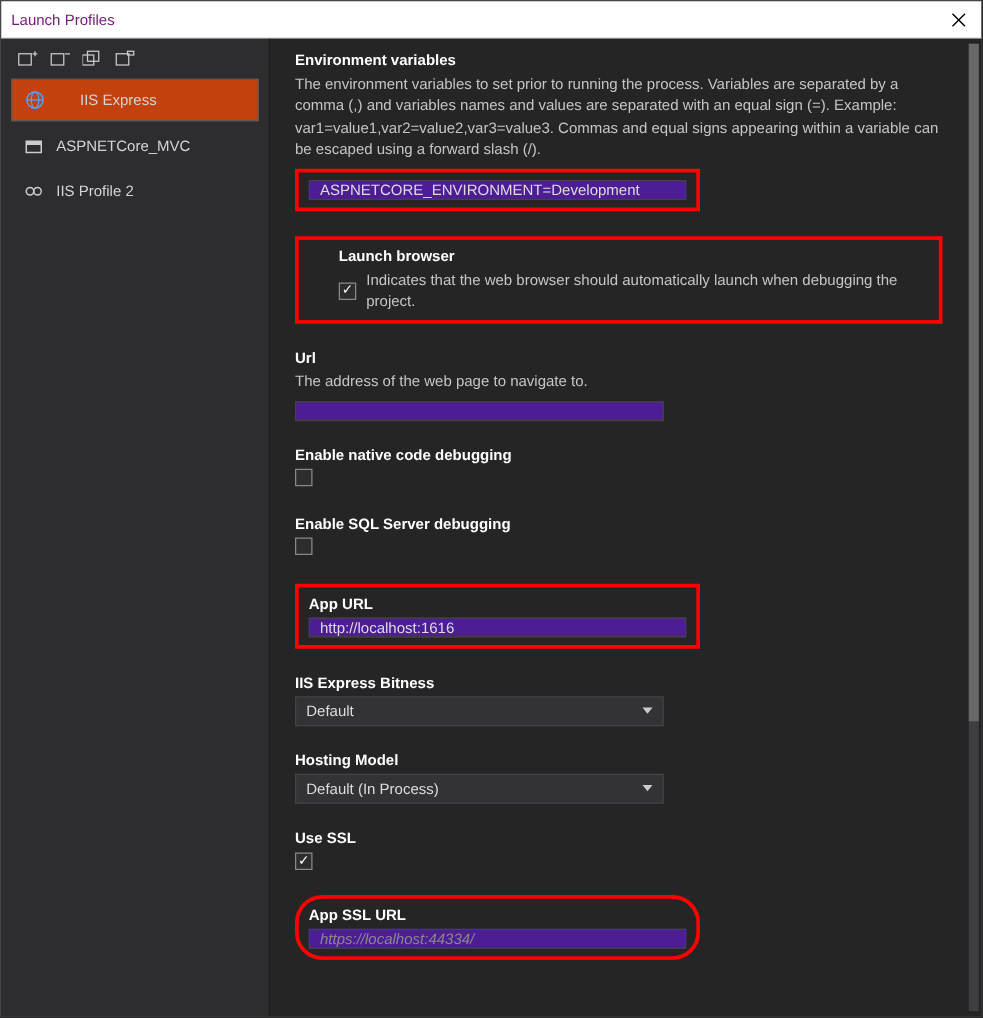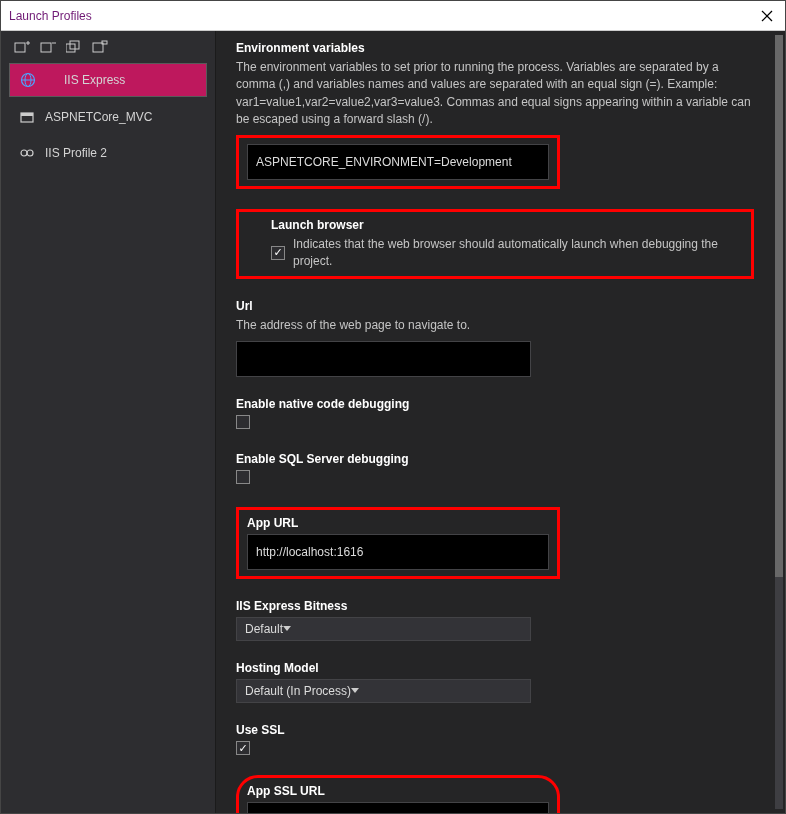--- a/index.html
+++ b/index.html
@@ -66,21 +66,21 @@
   display: flex;
   align-items: center;
   gap: 10px;
   padding: 8px 10px;
   margin-bottom: 4px;
   cursor: pointer;
   color: #d4d4d4;
 }
 .profile-item.selected {
   border: 1px solid #5a5a5a;
-  background: #be185d;
+  background: #c2410c;
   gap: 28px;
 }
 .profile-icon {
   width: 16px; height: 16px;
   display: inline-flex; align-items: center; justify-content: center;
 }
 .content-wrap {
   flex: 1;
   position: relative;
   background: #252526;
@@ -115,41 +115,41 @@
   font-size: 12px;
   margin-bottom: 4px;
 }
 .section-desc {
   color: #c5c5c5;
   font-size: 12px;
   line-height: 1.45;
   margin-bottom: 6px;
 }
 .text-input {
-  background: #000000;
+  background: #4c1d95;
   border: 1px solid #434346;
   color: #dcdcdc;
   font-size: 12px;
   padding: 5px 8px;
   width: 295px;
-  height: 36px;
+  height: 16px;
   font-family: inherit;
 }
 .text-input.disabled { color: #8a8a8a; }
 .select {
   background: #333337;
   border: 1px solid #434346;
   color: #dcdcdc;
   font-size: 12px;
   padding: 4px 8px;
   width: 295px;
   height: 24px;
   display: flex;
   align-items: center;
-  justify-content: flex-start;
+  justify-content: space-between;
   cursor: pointer;
 }
 .chev {
   width: 0; height: 0;
   border-left: 4px solid transparent;
   border-right: 4px solid transparent;
   border-top: 5px solid #cccccc;
 }
 .checkbox-row {
   display: flex;

